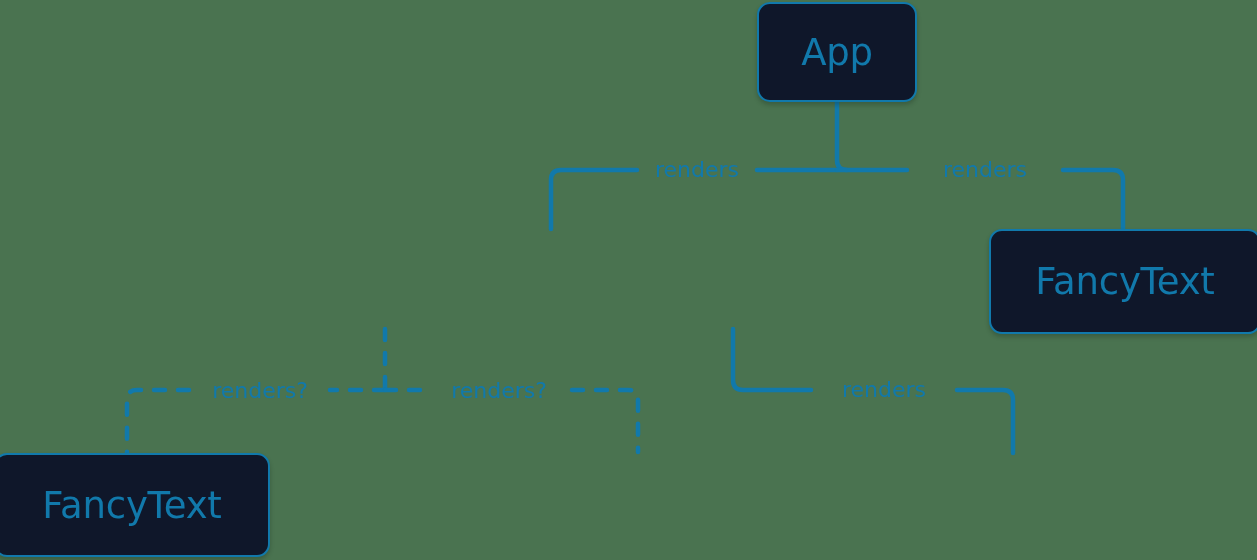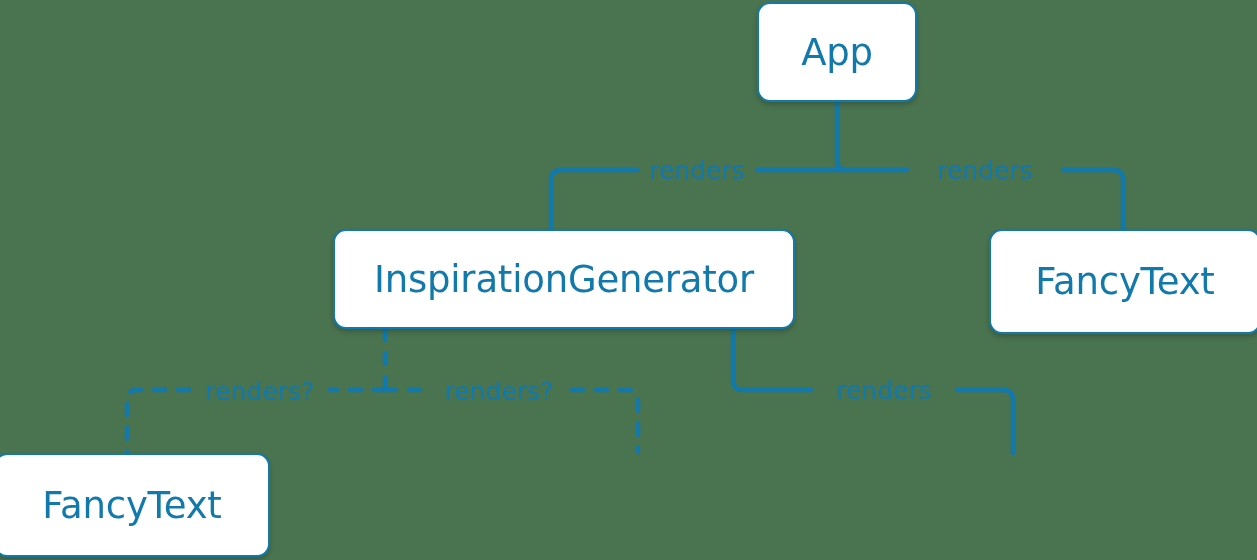--- a/index.html
+++ b/index.html
@@ -22,40 +22,40 @@
   svg.edges {
     position: absolute;
     left: 0;
     top: 0;
     width: 1257px;
     height: 560px;
     pointer-events: none;
   }
   .node {
     position: absolute;
-    background: #ffffff;
+    background: #0f172a;
     border: 2.5px solid #1179ab;
     border-radius: 13px;
     box-sizing: border-box;
     display: flex;
     align-items: center;
     justify-content: center;
     box-shadow: 0 3px 4px rgba(20,40,25,0.28);
   }
   .node .node-label {
     color: #1179ab;
     font-size: 37px;
     line-height: 1;
     letter-spacing: -0.2px;
     white-space: nowrap;
   }
   .edge-label {
     position: absolute;
     color: #1179ab;
-    font-size: 25px;
+    font-size: 22px;
     line-height: 1;
     white-space: nowrap;
     transform: translate(-50%, -50%);
   }
   
   #node-app         { left: 757px;  top: 2px;   width: 160px; height: 100px; }
   #node-inspiration { left: 333px;  top: 229px; width: 462px; height: 100px; }
   #node-fancytext-r { left: 989px;  top: 229px; width: 272px; height: 105px; }
   #node-fancytext-b { left: -6px;   top: 453px; width: 276px; height: 104px; }
   #node-color       { left: 537px;  top: 452px; width: 182px; height: 104px; }
@@ -82,23 +82,20 @@
       <path d="M 385,329 L 385,390"></path>
       <path d="M 385,390 L 330,390 M 189,390 L 137,390 Q 127,390 127,400 L 127,453"></path>
       <path d="M 385,390 L 425,390 M 572,390 L 628,390 Q 638,390 638,400 L 638,452"></path>
     </g>
   </svg>
 
   <div class="node" id="node-app">
     <span class="node-label">App</span>
   </div>
 
-  <div class="node" id="node-inspiration">
-    <span class="node-label">InspirationGenerator</span>
-  </div>
 
   <div class="node" id="node-fancytext-r">
     <span class="node-label">FancyText</span>
   </div>
 
   <div class="node" id="node-fancytext-b">
     <span class="node-label">FancyText</span>
   </div>
 
 

